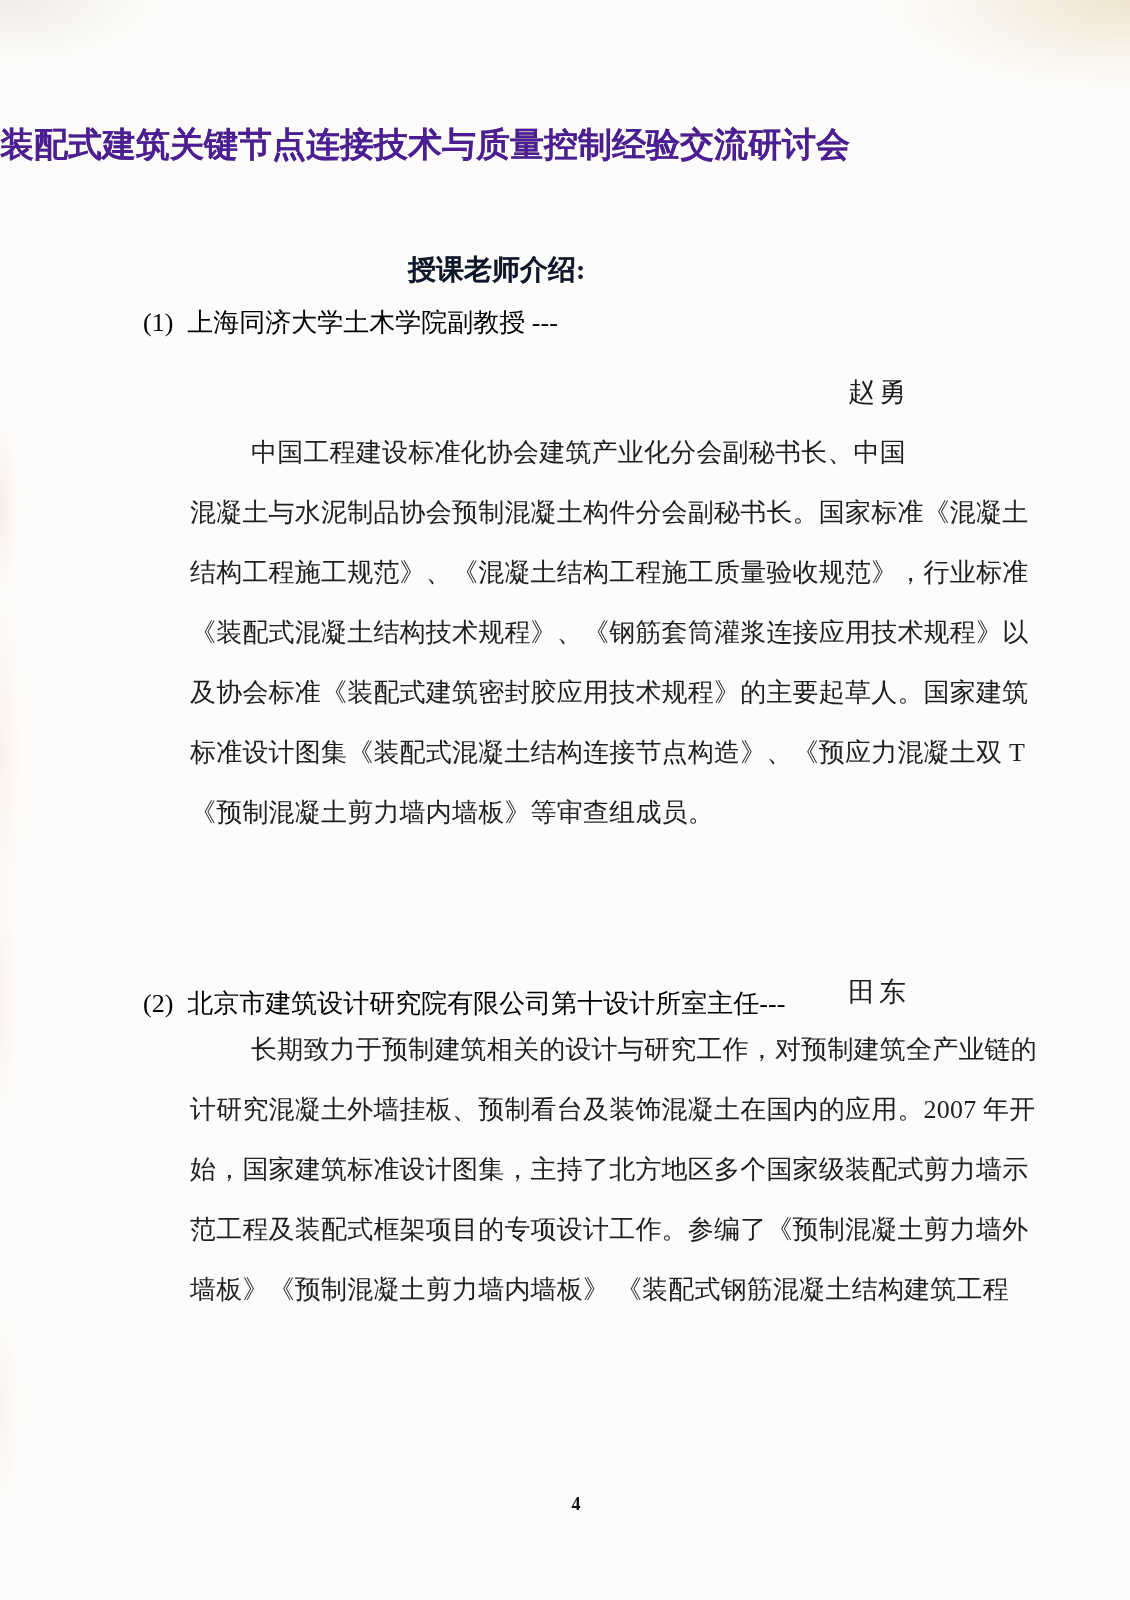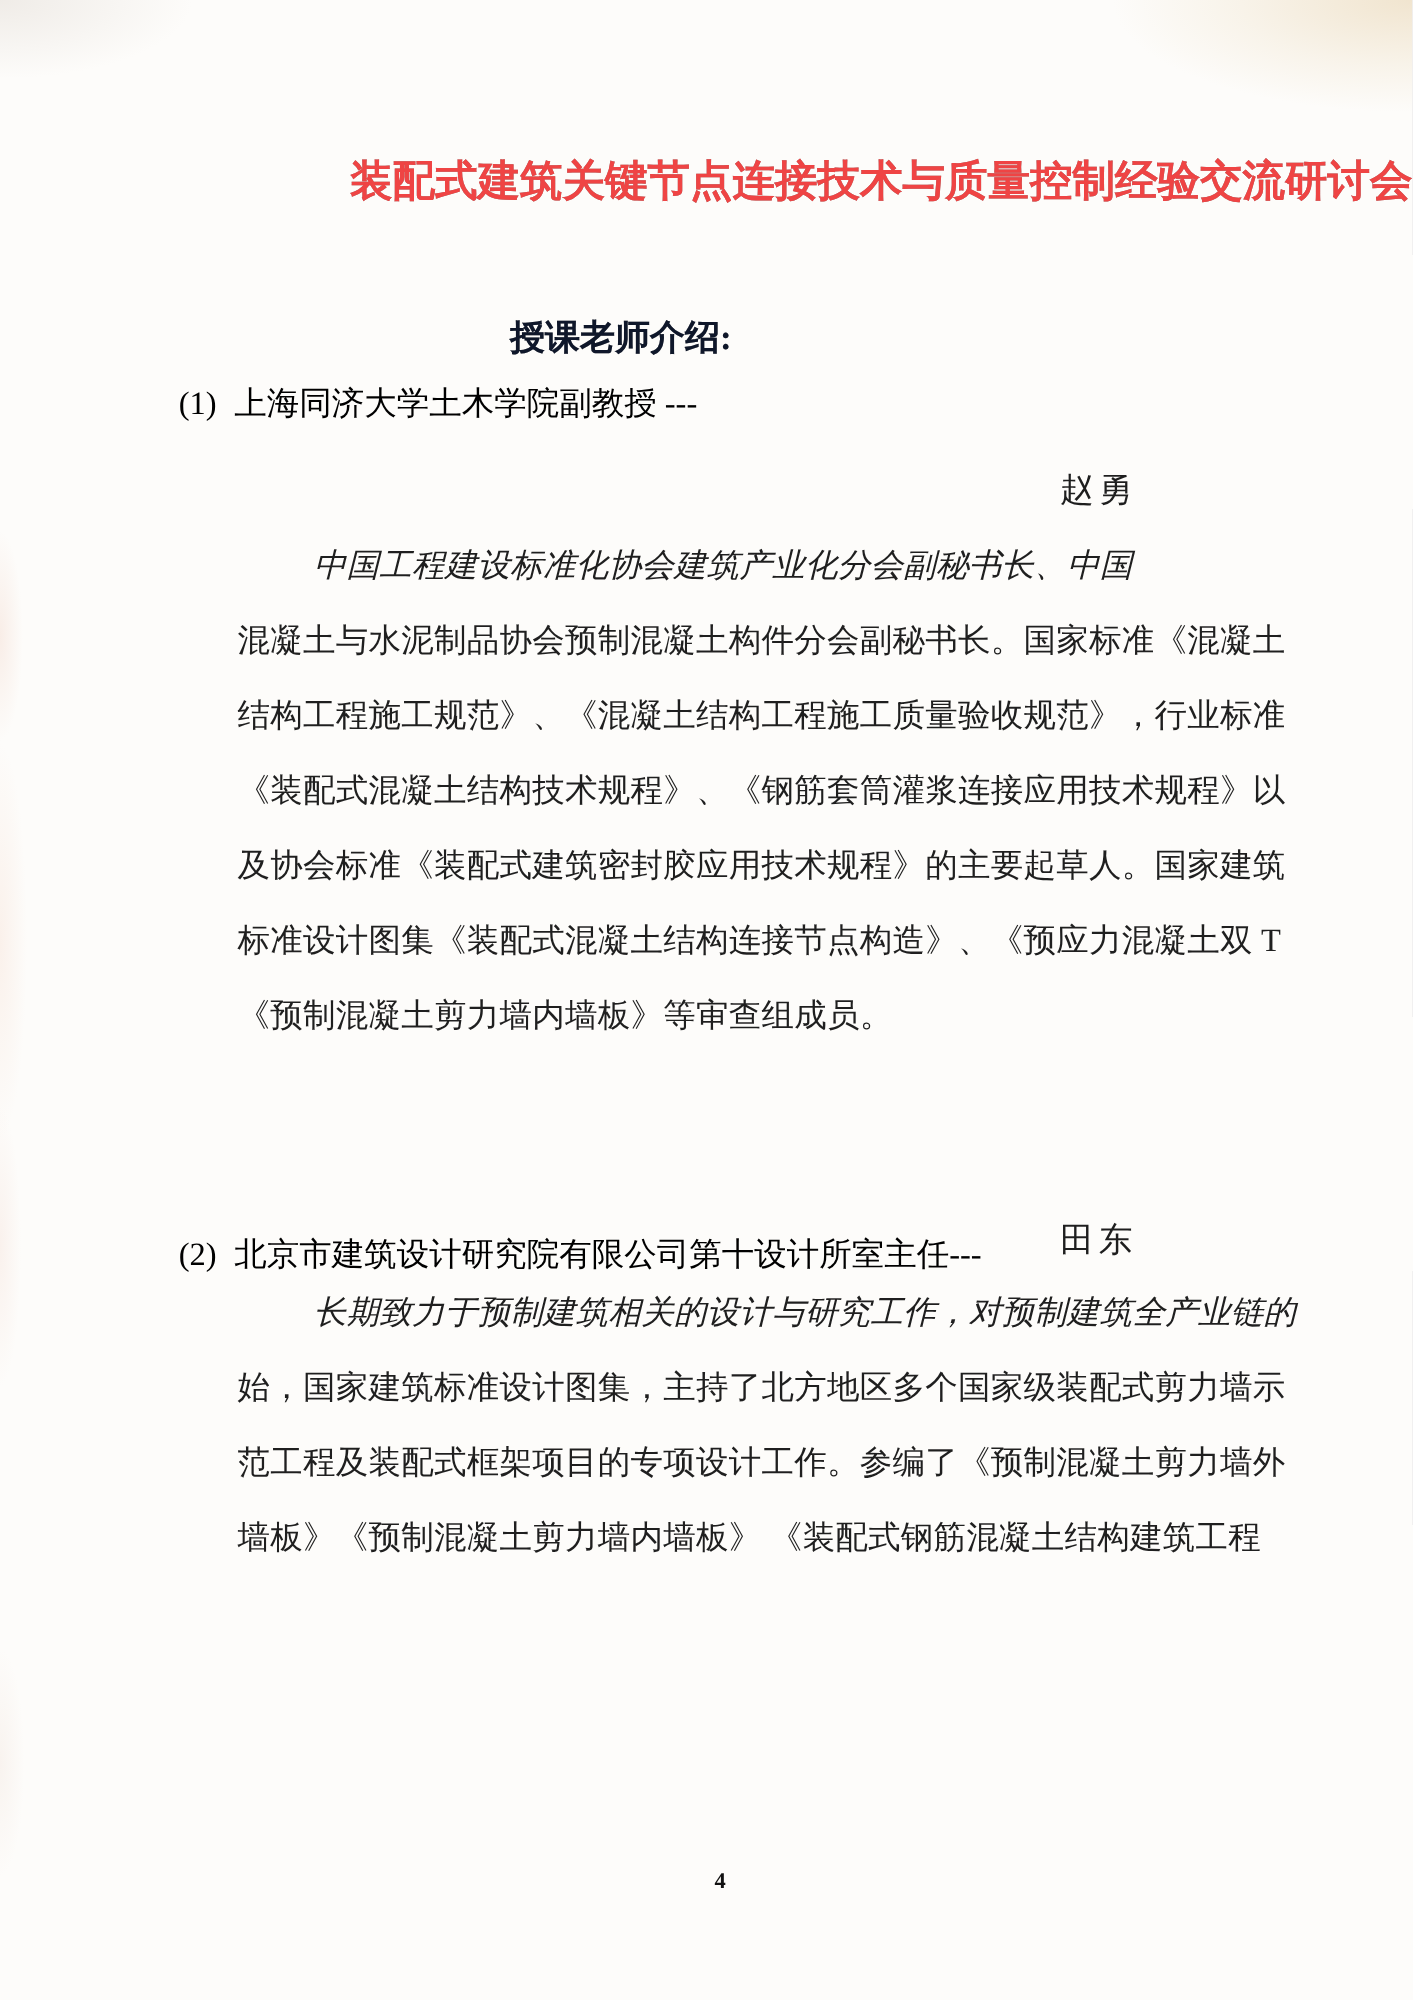--- a/index.html
+++ b/index.html
@@ -37,25 +37,25 @@
       radial-gradient(ellipse 24px 160px at 0% 78%, rgba(243,221,212,0.35), rgba(255,255,255,0) 70%);
   }
   .artifact-bottom-left {
     bottom: 60px; left: 0; width: 50px; height: 260px;
     background: radial-gradient(ellipse 28px 130px at 0% 50%, rgba(240,226,218,0.35), rgba(255,255,255,0) 70%);
   }
   
   .doc-title {
     position: absolute;
     top: 122px; left: 0; width: 100%;
-    text-align: right;
+    text-align: left;
     font-size: 34px;
     font-weight: 700;
     letter-spacing: 0px;
-    color: #ef4444;
+    color: #4c1d95;
     text-shadow: 0 0 0.5px rgba(30,30,30,0.55);
     margin: 0;
   }
   .section-heading {
     position: absolute;
     top: 251px; left: 408px;
     font-size: 28px;
     font-weight: 700;
     color: #0f172a;
     text-shadow: 0 0 0.5px rgba(30,30,30,0.5);
@@ -86,21 +86,21 @@
     left: 190px;
     width: 845px;
     font-size: 26px;
     line-height: 60px;
     letter-spacing: 0.2px;
     color: #1f1f1f;
   }
   .bio-1 { top: 423px; }
   .bio-2 { top: 1020px; }
   .bio .line { white-space: nowrap; }
-  .bio .line.first { text-indent: 61px; font-style: italic; }
+  .bio .line.first { text-indent: 61px; }
   .page-number {
     position: absolute;
     top: 1494px; left: 0; width: 100%;
     text-align: center;
     font-size: 18px;
     font-weight: 700;
     color: #111;
     padding-left: 22px;
     box-sizing: border-box;
   }
@@ -132,20 +132,21 @@
     <div class="line">标准设计图集《装配式混凝土结构连接节点构造》、《预应力混凝土双 T</div>
     <div class="line">《预制混凝土剪力墙内墙板》等审查组成员。</div>
   </div>
 
   <div class="item-header item-header-2">
     <span class="item-num">(2)</span><span class="item-role">北京市建筑设计研究院有限公司第十设计所室主任---</span>
   </div>
   <div class="speaker-name speaker-name-2">田东</div>
   <div class="bio bio-2">
     <div class="line first">长期致力于预制建筑相关的设计与研究工作，对预制建筑全产业链的</div>
+    <div class="line">计研究混凝土外墙挂板、预制看台及装饰混凝土在国内的应用。2007 年开</div>
     <div class="line">始，国家建筑标准设计图集，主持了北方地区多个国家级装配式剪力墙示</div>
     <div class="line">范工程及装配式框架项目的专项设计工作。参编了《预制混凝土剪力墙外</div>
     <div class="line">墙板》《预制混凝土剪力墙内墙板》 《装配式钢筋混凝土结构建筑工程</div>
   </div>
 
   <div class="page-number">4</div>
 
 </div>
 
 </body></html>

